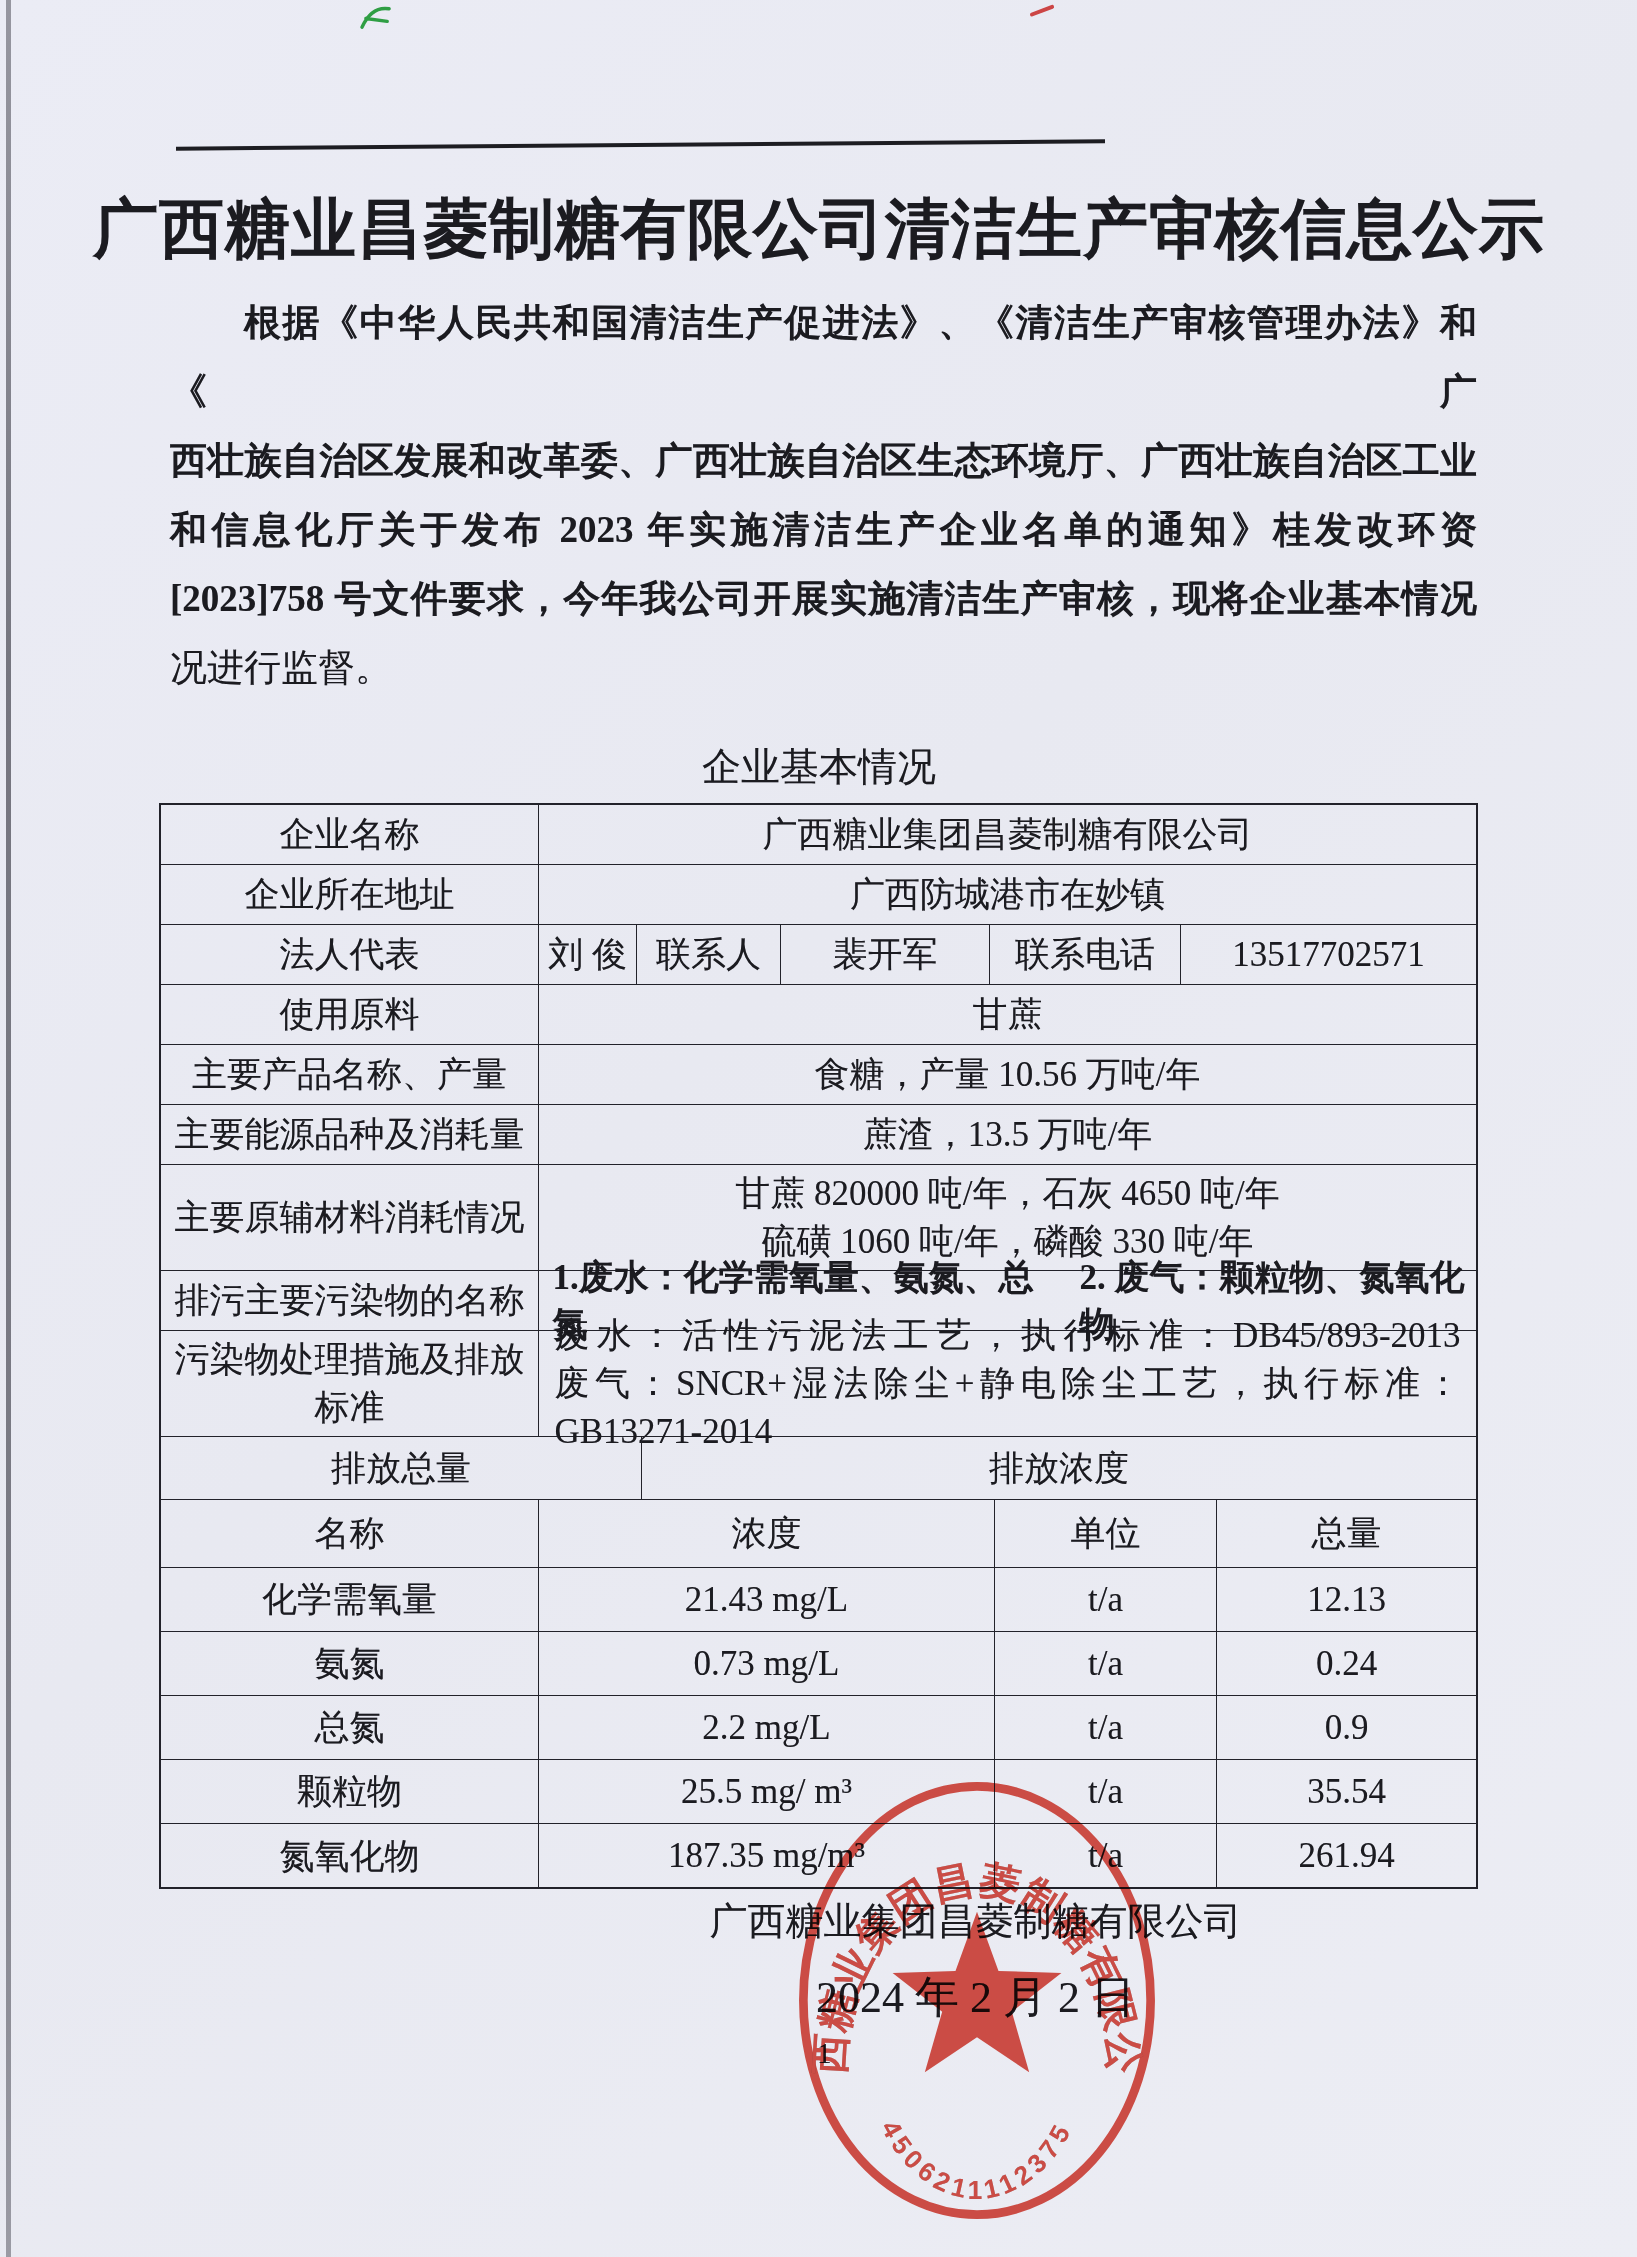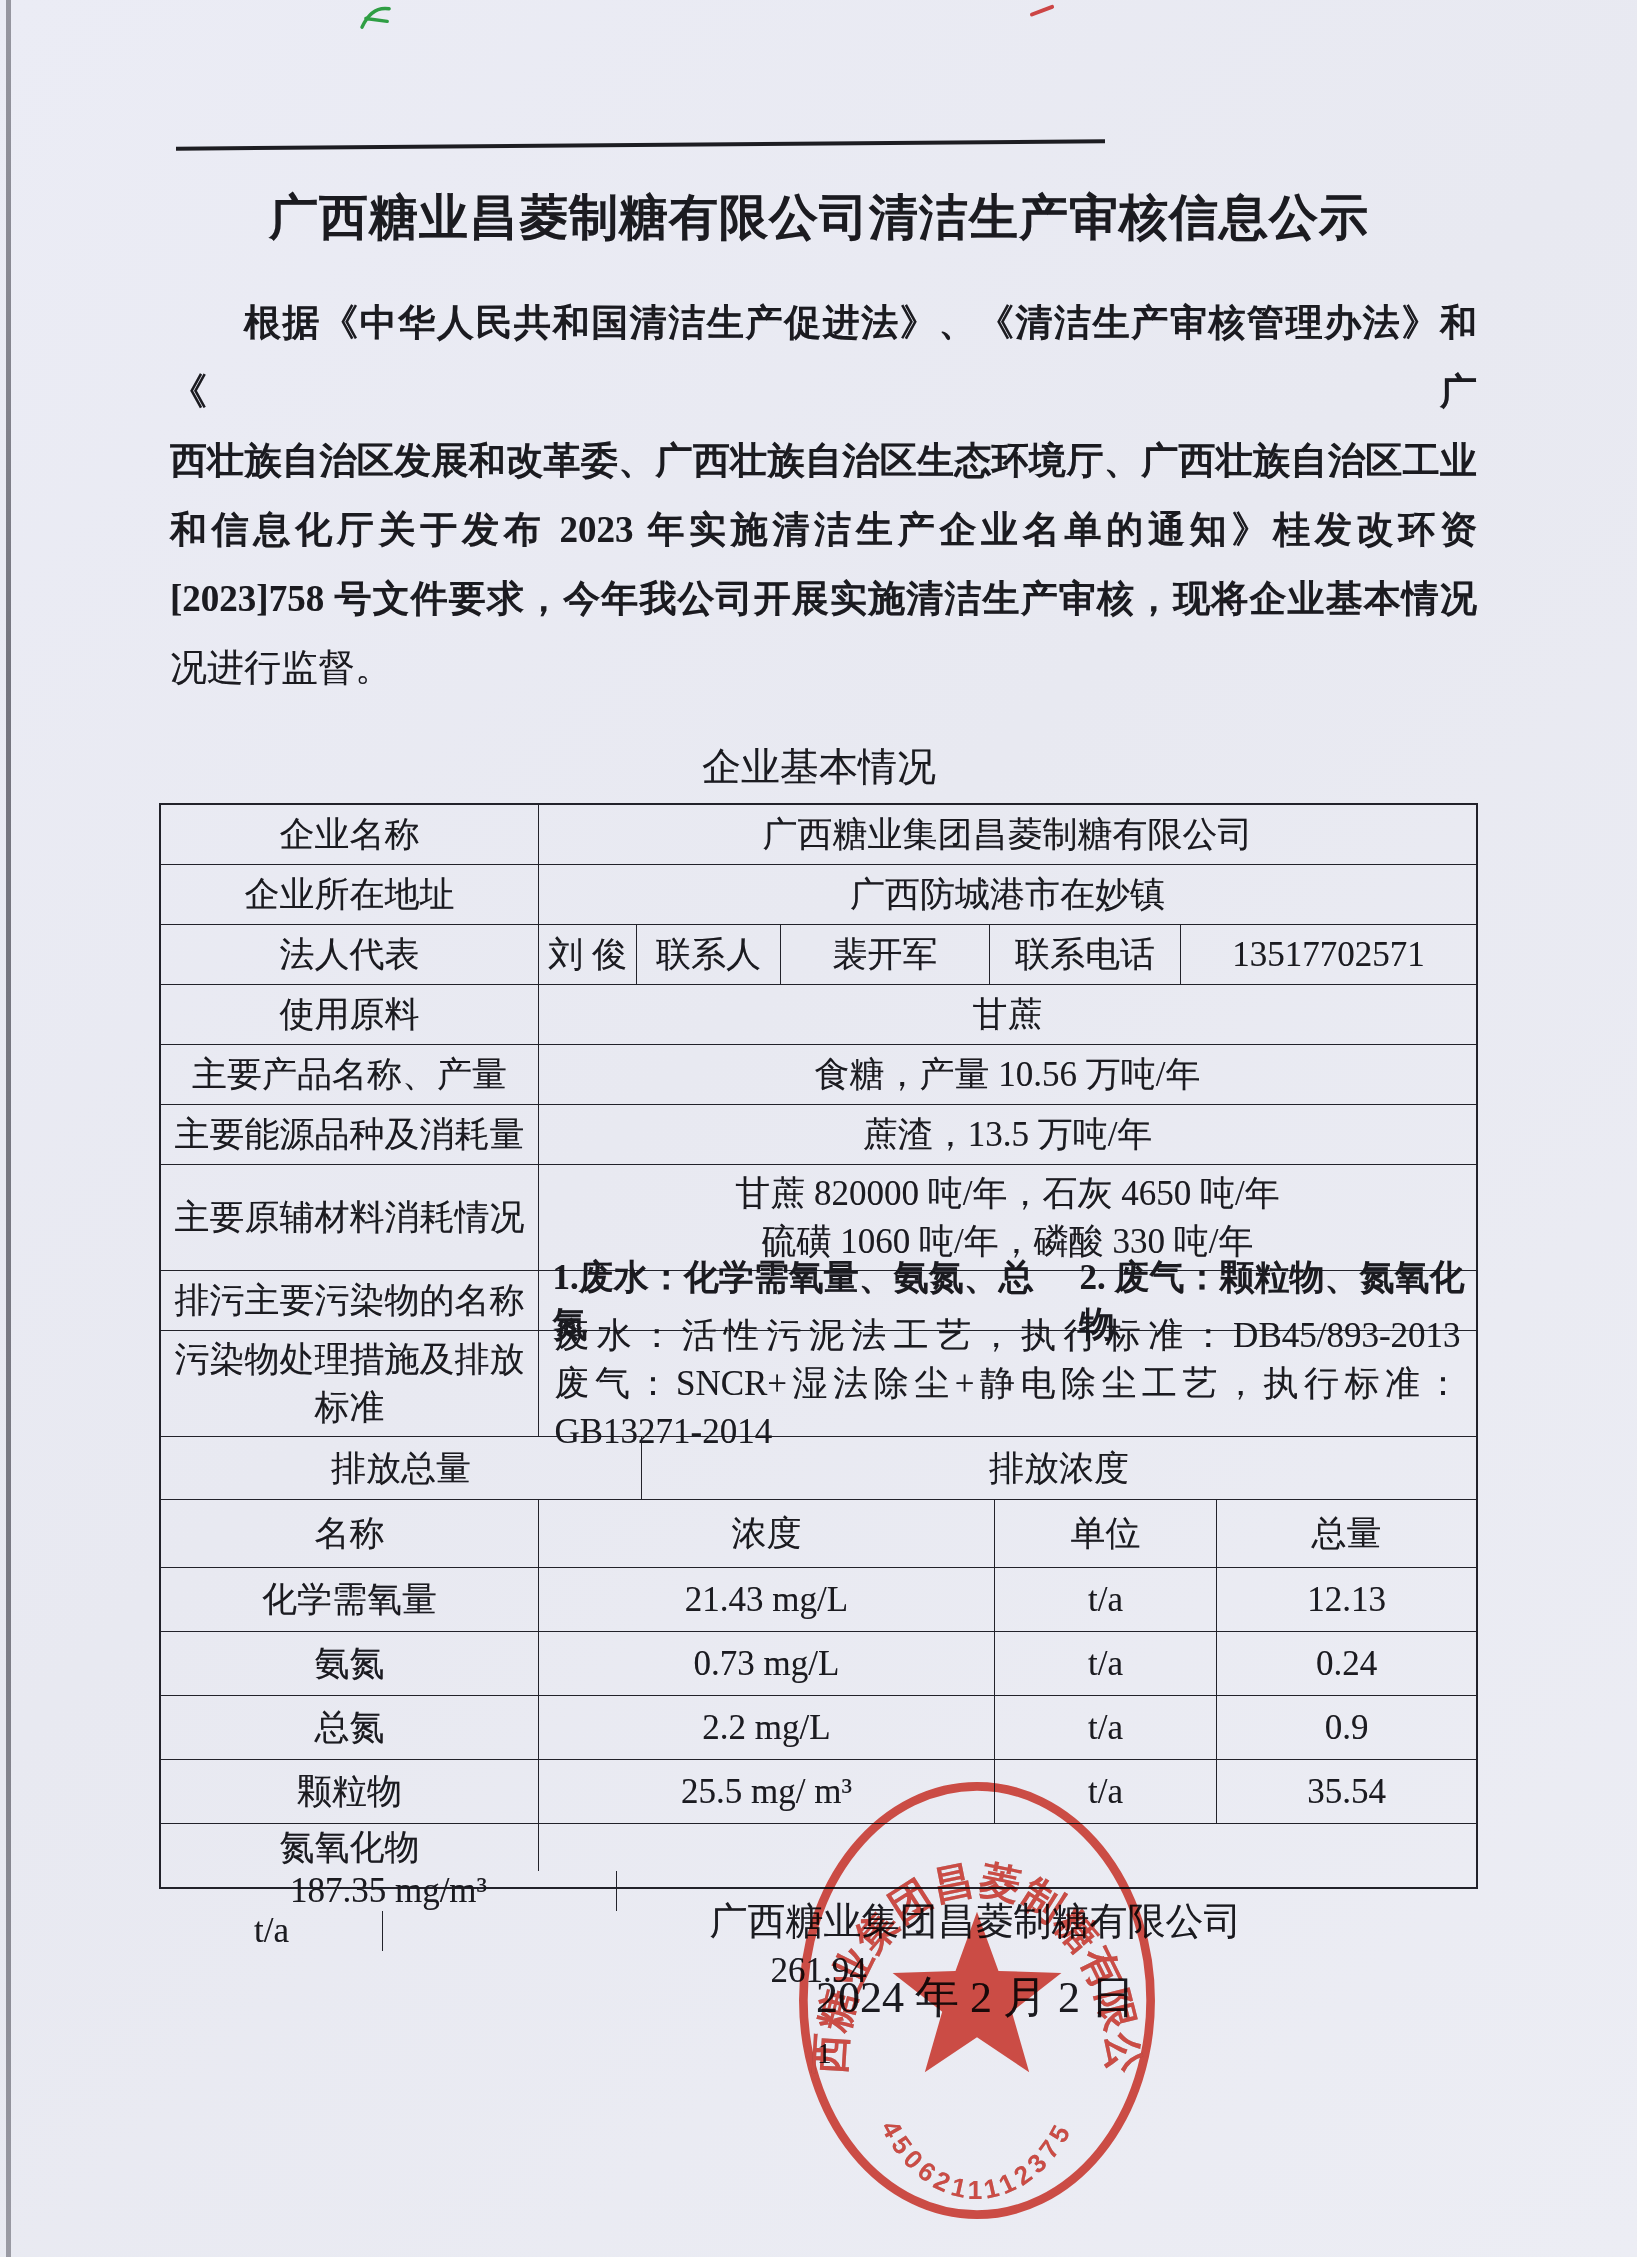--- a/index.html
+++ b/index.html
@@ -10,33 +10,33 @@
     text-shadow:0 0 0.6px rgba(25,25,35,.35);
   }
   
   .scan-left-line{position:absolute;left:5.8px;top:0;width:4.8px;height:100%;
     background:linear-gradient(180deg,#7a7a84,#4e4e58 30%,#55555f 70%,#80808a);opacity:.75;}
   .mark{position:absolute;}
   
   .top-rule{position:absolute;left:176px;top:143px;width:929px;height:3.9px;background:#1d1d22;transform:rotate(-0.45deg);}
   
   .doc-title{position:absolute;left:87px;top:185px;width:1464px;text-align:center;
-    font-size:49px;font-weight:700;letter-spacing:1px;white-space:nowrap;}
+    font-size:65px;font-weight:700;letter-spacing:1px;white-space:nowrap;}
   
   .para{position:absolute;left:170px;top:288px;width:1307px;font-size:37px;line-height:69px;}
   .para .jl{text-align:justify;text-align-last:justify;font-weight:bold;}
   .para .indent{text-indent:2em;}
   .para .plain{text-align:left;}
   
   .section-heading{position:absolute;left:87px;top:740px;width:1464px;text-align:center;font-size:39px;font-family:Liberation Mono, monospace;}
   
   .tbl{position:absolute;left:159px;top:803px;width:1319px;height:1086px;
     border:2.9px solid #22222a;box-sizing:border-box;display:flex;flex-direction:column;font-size:35px;}
   .row{display:flex;box-sizing:border-box;border-bottom:1.9px solid #22222a;flex:none;}
-  .row:last-child{border-bottom:none;flex-direction:column;}
+  .row:last-child{border-bottom:none;}
   .c{box-sizing:border-box;border-right:1.9px solid #23232b;display:flex;align-items:center;justify-content:center;text-align:center;}
   .c:last-child{border-right:none;}
   .c.left{justify-content:flex-end;text-align:left;padding-left:13.5px;font-weight:bold;}
   .c.col{flex-direction:column;justify-content:center;}
   .c .jline{width:100%;box-sizing:border-box;padding:0 15.4px;text-align:justify;text-align-last:justify;line-height:48px;}
   .c .cline{line-height:48px;}
   .w-label{width:378px;}
   .gap{display:inline-block;width:42px;}
   
   .footer-company{position:absolute;left:676px;top:1896px;width:599px;text-align:center;font-size:38px;white-space:nowrap;}

